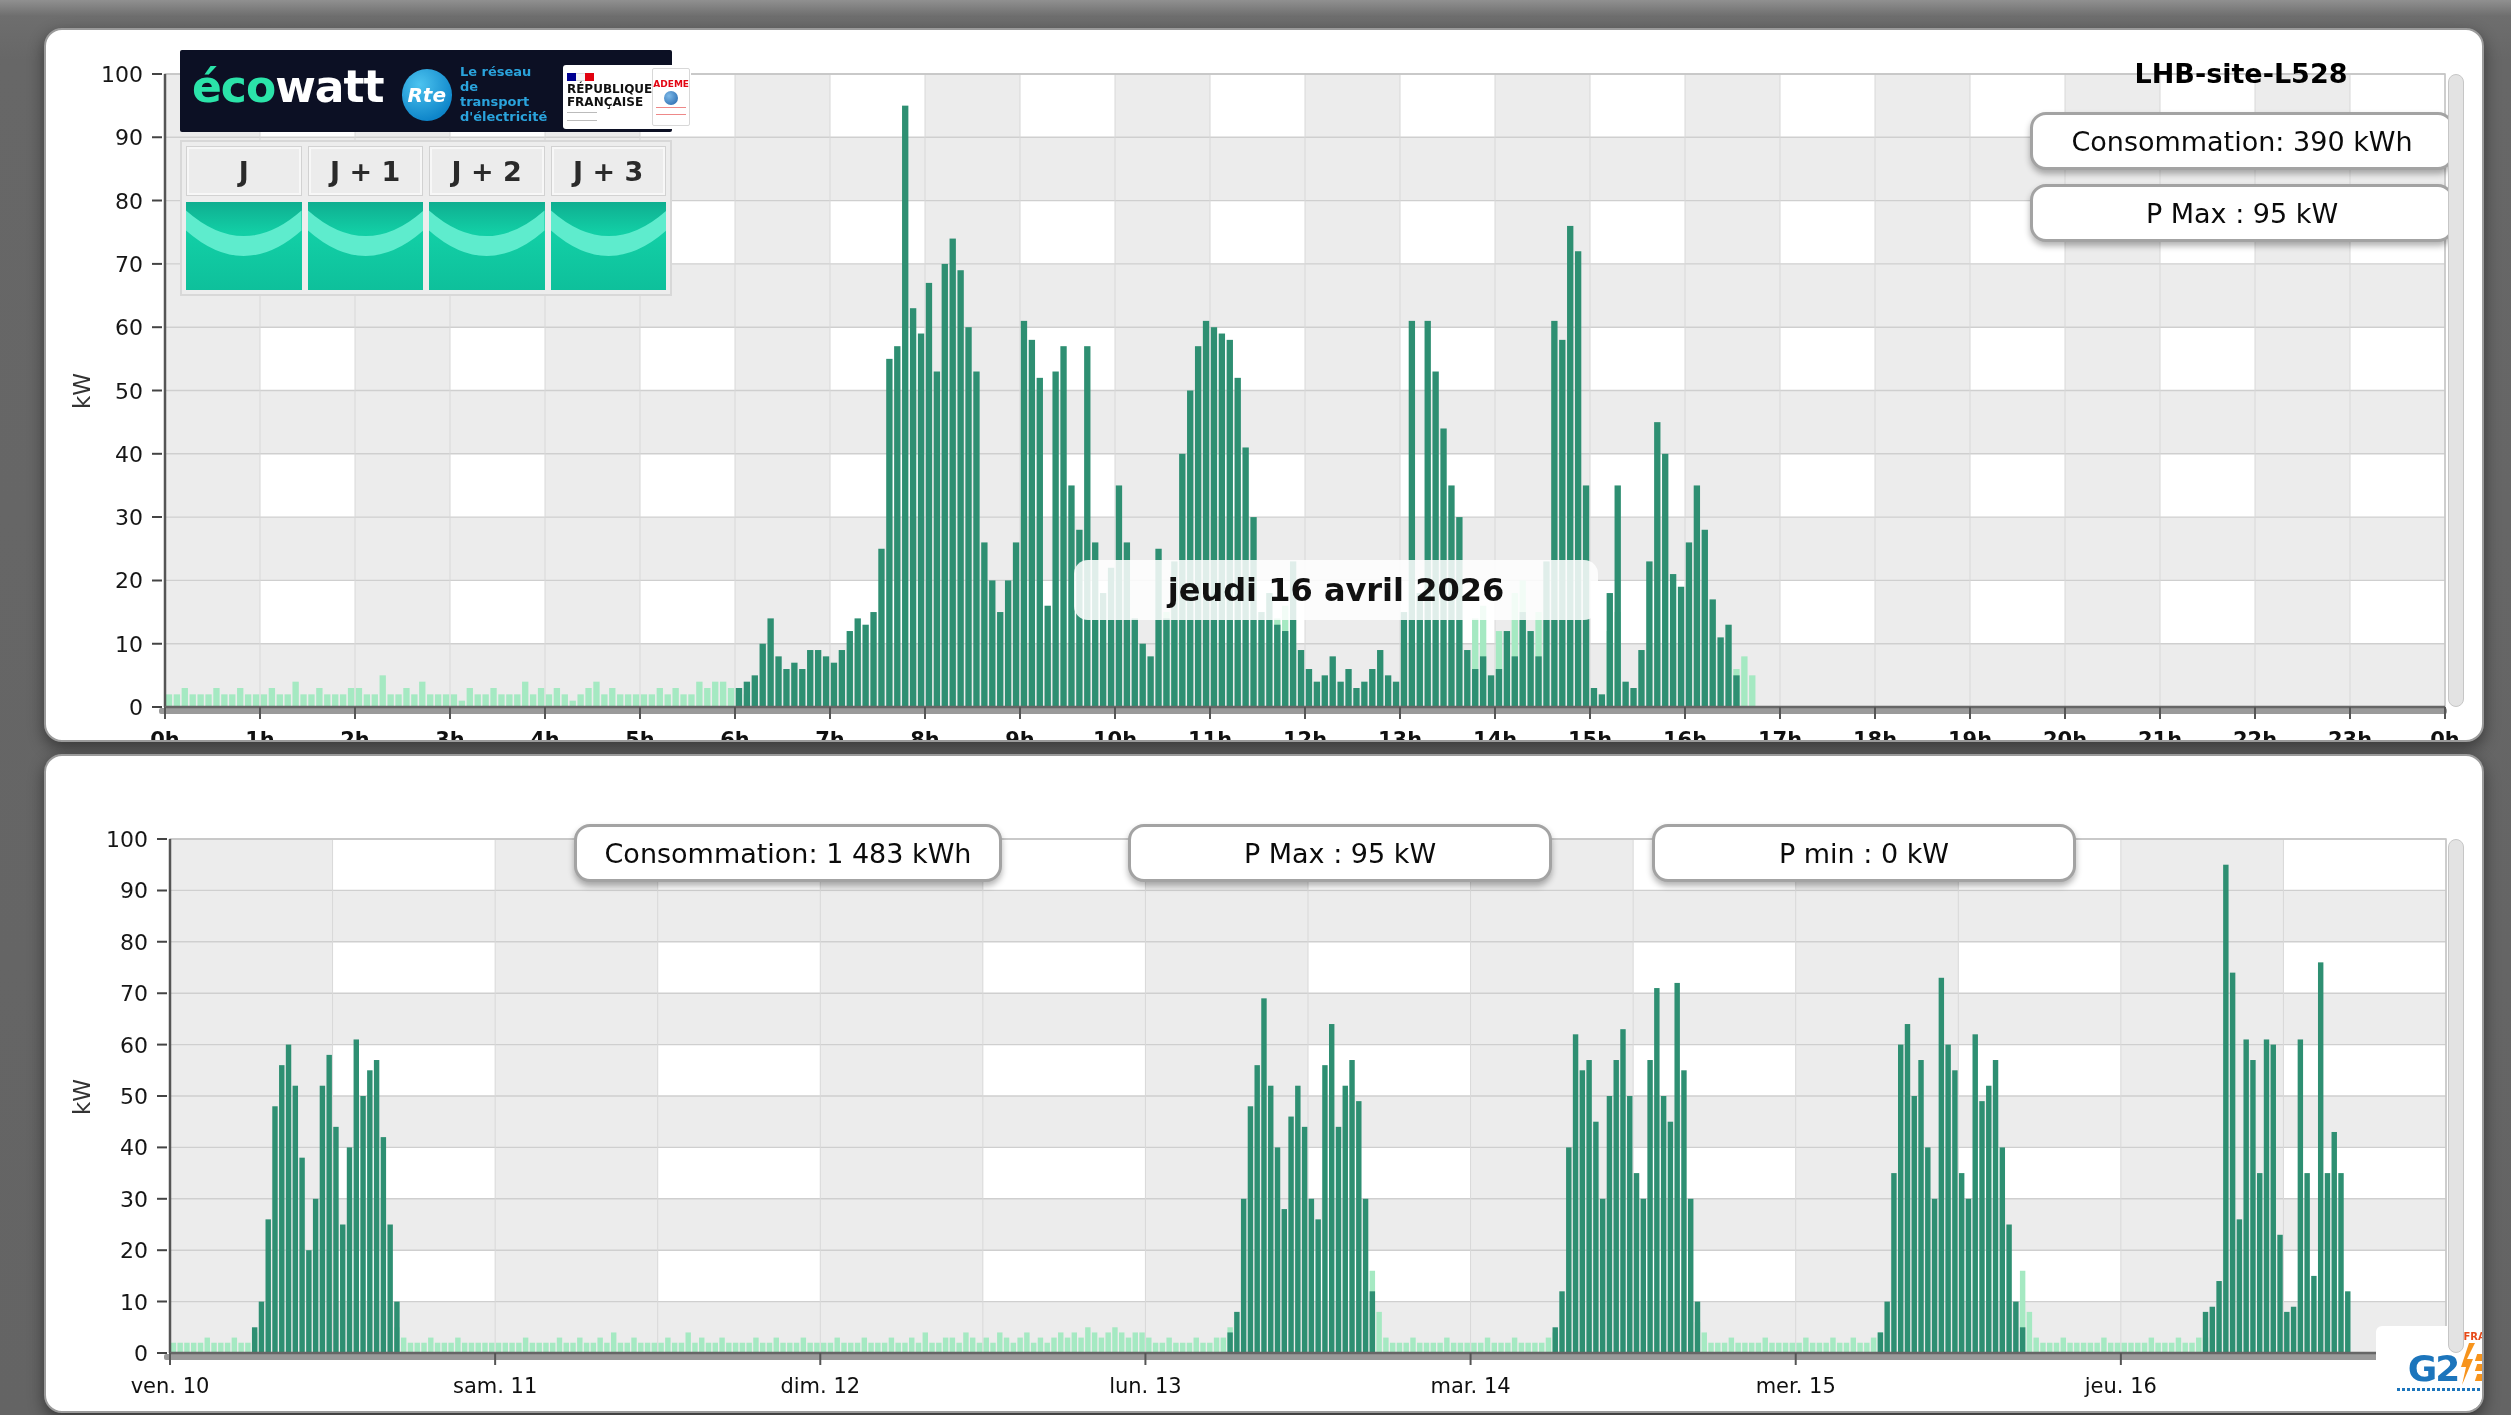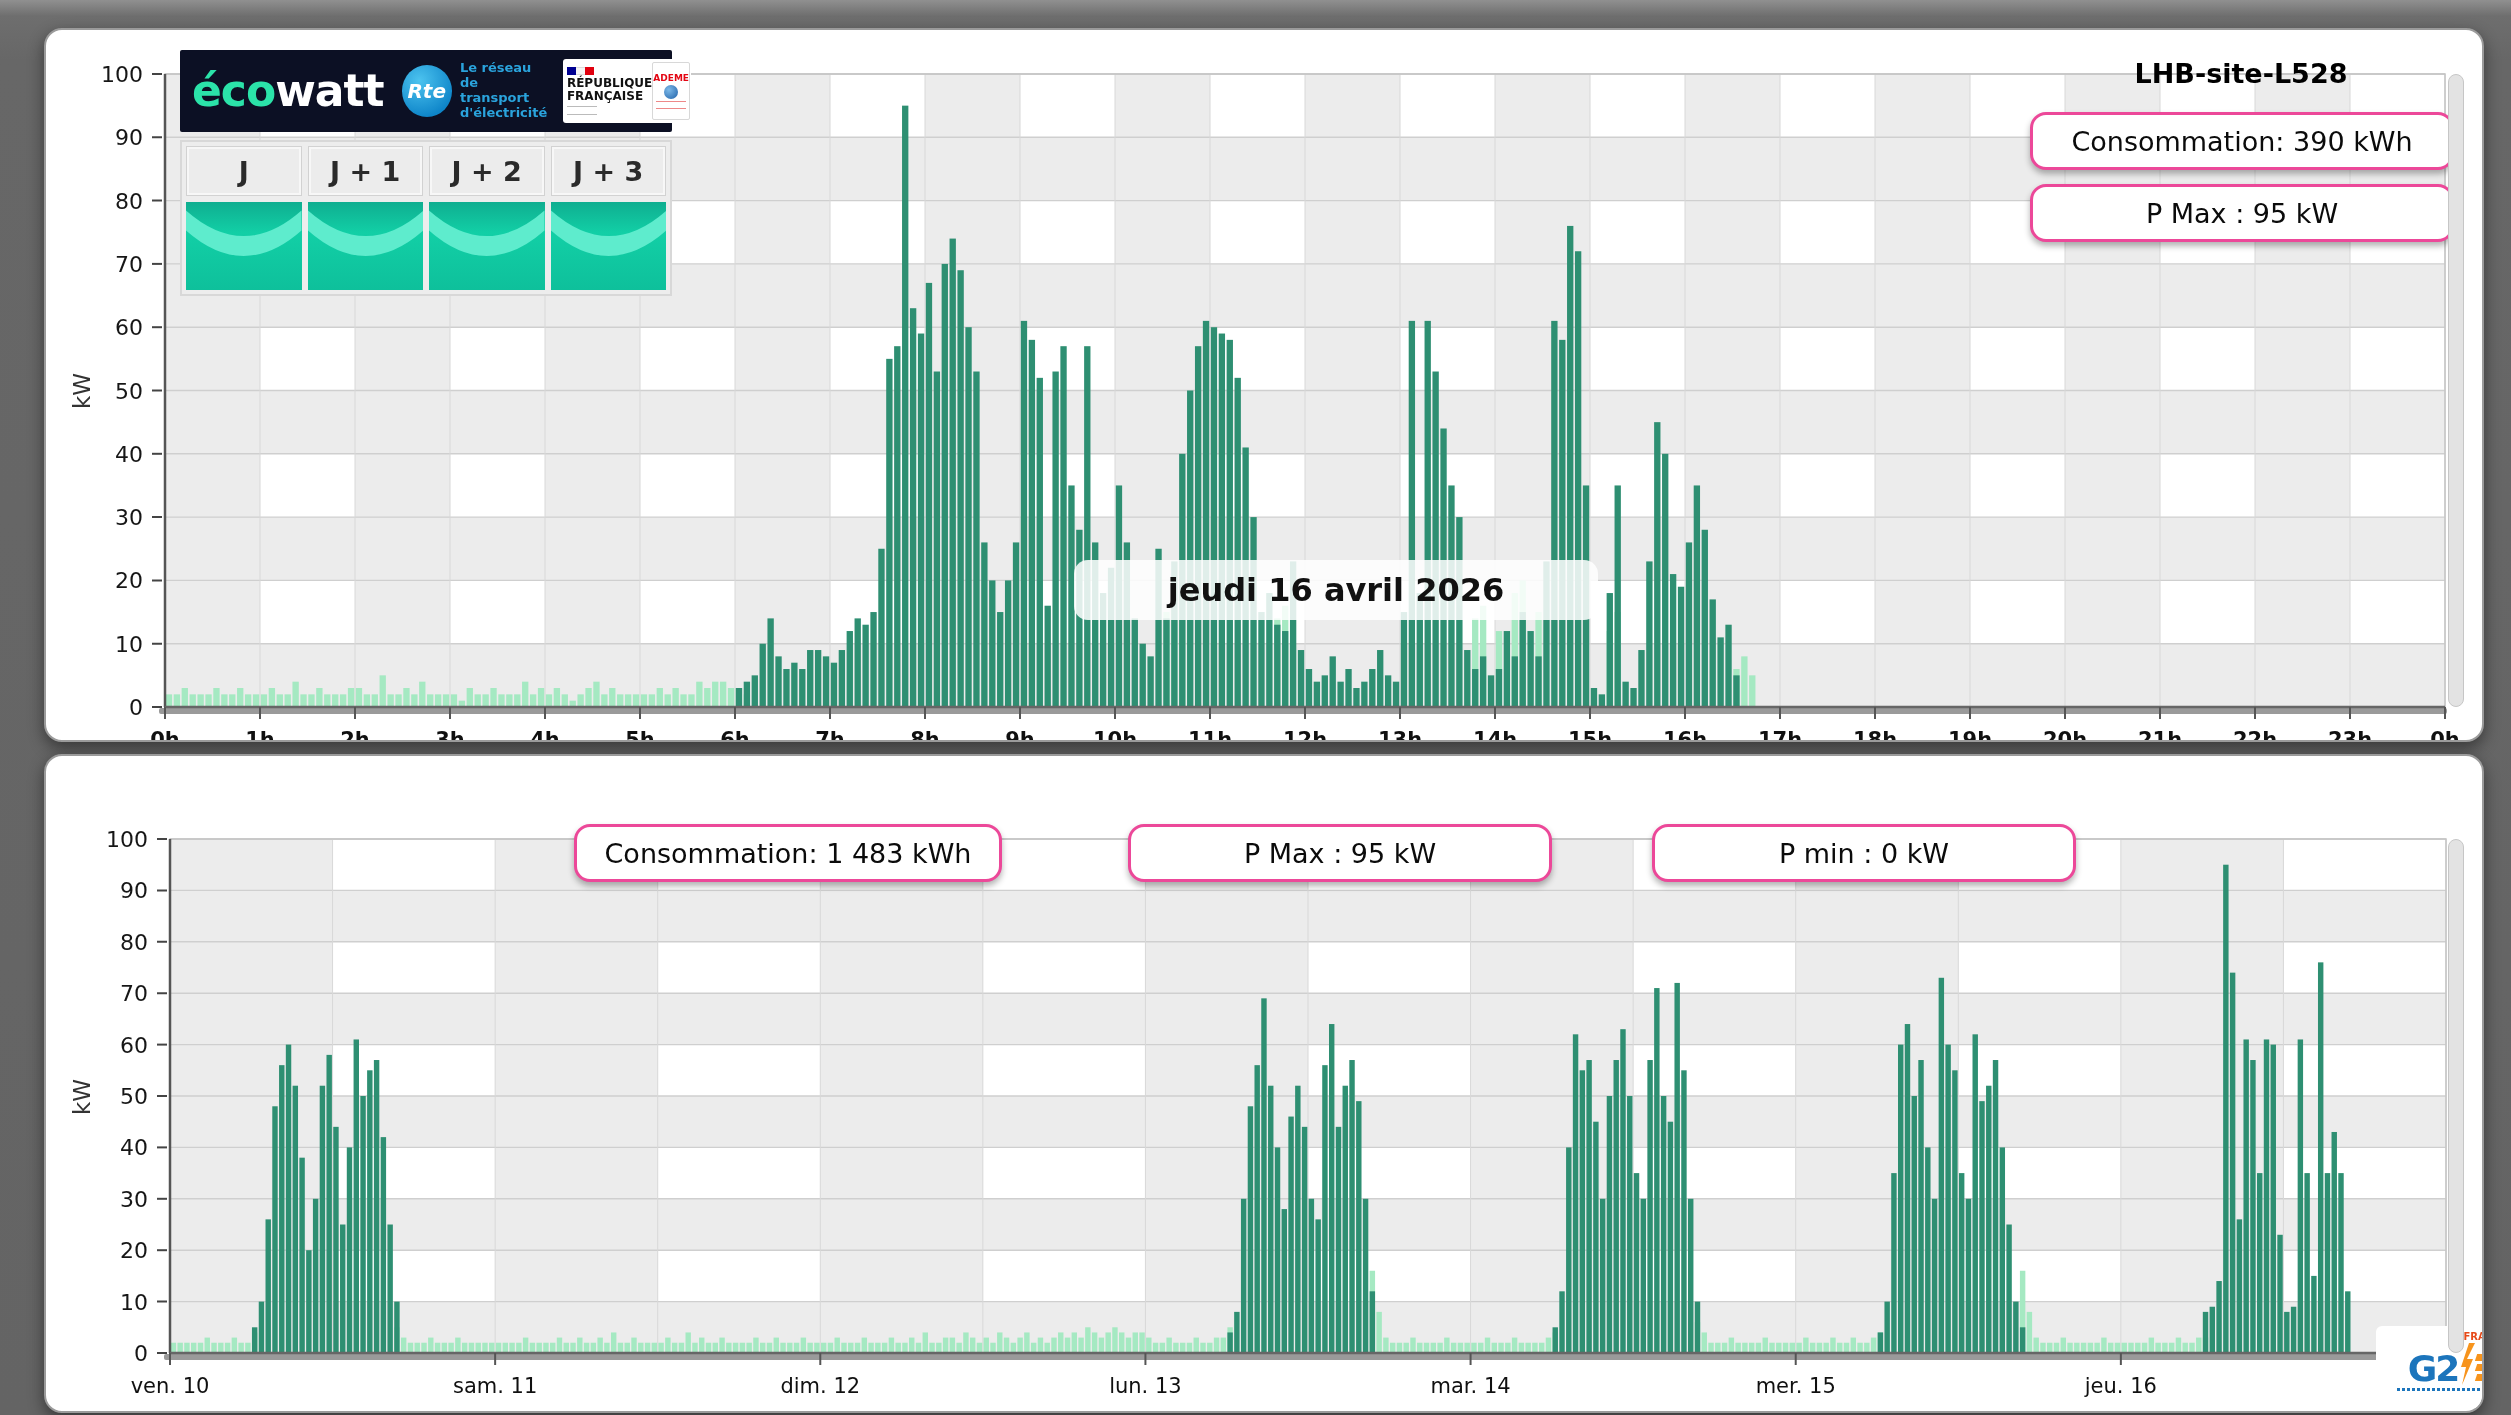--- a/index.html
+++ b/index.html
@@ -19,22 +19,22 @@
   .y-unit{
     position:absolute;left:6px;width:60px;text-align:center;
     font-size:23px;color:#333;transform:rotate(-90deg);transform-origin:center;
   }
   #panel-day .y-unit{top:348px;}
   #panel-week .y-unit{top:328px;}
 
   
   .brandbar{
     position:absolute;left:134px;top:20px;width:492px;height:82px;
-    background:#0c1024;border-radius:2px;display:flex;align-items:center;gap:14px;
-    padding:4px 12px;box-sizing:border-box;
+    background:#0c1024;border-radius:2px;display:flex;align-items:flex-start;gap:14px;
+    padding:15px 12px;box-sizing:border-box;
   }
   .ecowatt-word{font-size:44px;font-weight:800;letter-spacing:-1px;line-height:1;}
   .ecowatt-word .eco{color:#2be3a9;}
   .ecowatt-word .watt{color:#ffffff;}
   .rte-wrap{display:flex;align-items:center;gap:8px;margin-left:4px;}
   .rte-circle{
     width:52px;height:52px;border-radius:50%;
     background:radial-gradient(circle at 35% 30%,#4cc3ef,#0e85c9 75%);
     color:#fff;font-size:20px;font-weight:700;font-style:italic;
     display:flex;align-items:center;justify-content:center;
@@ -71,21 +71,21 @@
   }
   .tile-green{position:relative;overflow:hidden;background:linear-gradient(180deg,#0fae90 0%,#12cfa6 35%,#0ec09b 100%);}
   .tile-green svg{position:absolute;inset:0;width:100%;height:100%;}
 
   
   .site-title{
     position:absolute;left:1980px;top:28px;width:430px;text-align:center;
     font-size:27px;font-weight:700;color:#000;
   }
   .stat-box{
-    position:absolute;height:58px;background:#fff;border:3px solid #ec4899;border-radius:16px;
+    position:absolute;height:58px;background:#fff;border:3px solid #a3a3a3;border-radius:16px;
     box-shadow:0 4px 6px rgba(0,0,0,.3);
     display:flex;align-items:center;justify-content:center;
     font-size:27px;color:#0b0b0b;box-sizing:border-box;
   }
   .date-pill{
     position:absolute;left:1028px;top:530px;width:524px;height:60px;border-radius:14px;
     background:rgba(255,255,255,.85);
     display:flex;align-items:center;justify-content:center;
     font-size:32px;font-weight:800;color:#111;z-index:5;
   }

